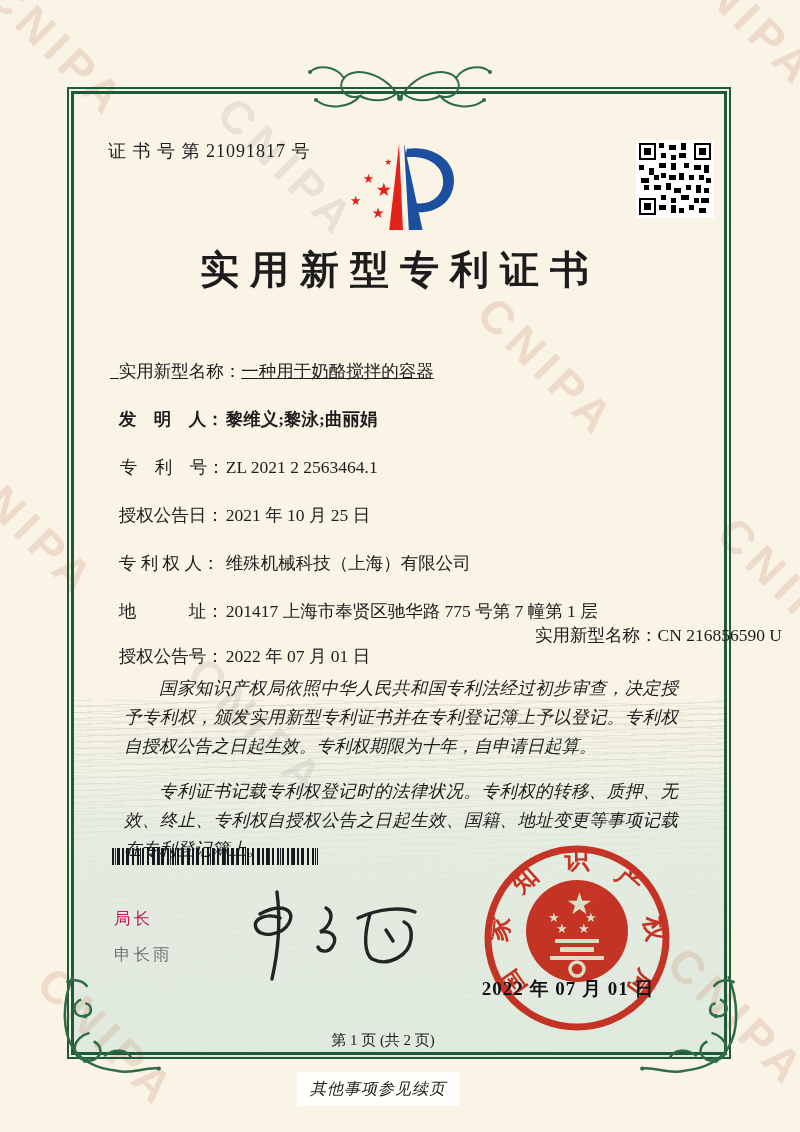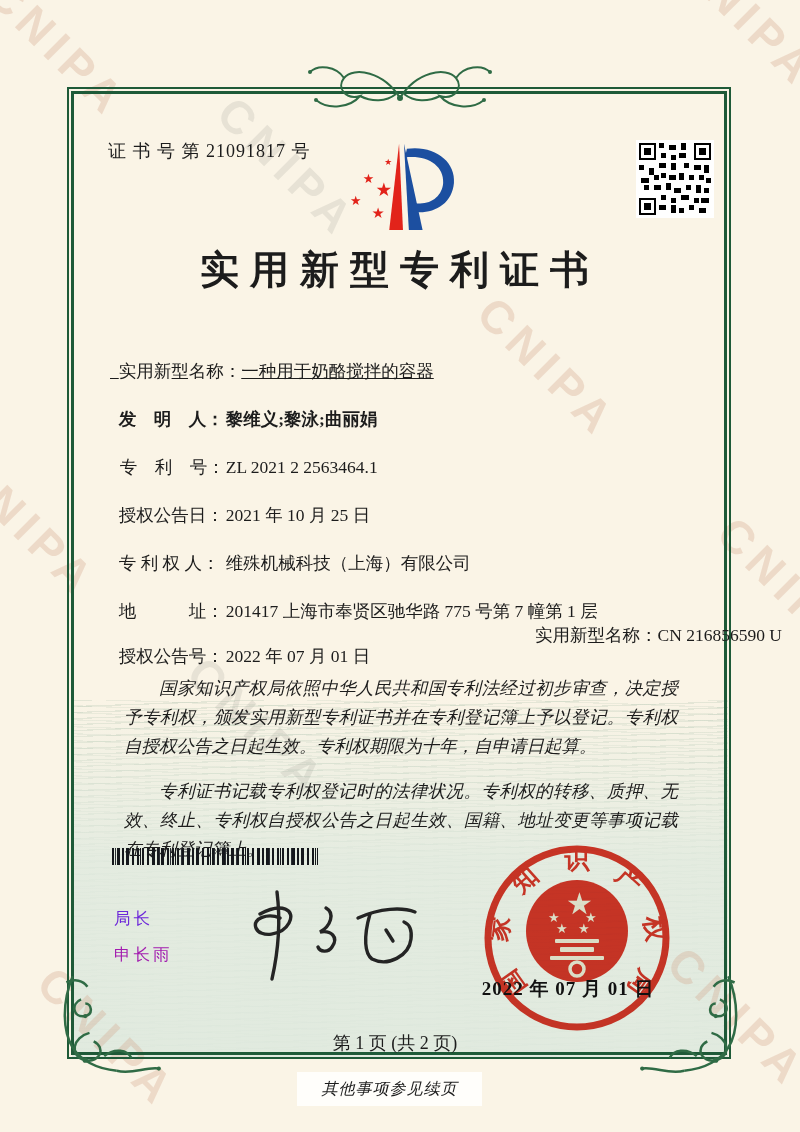--- a/index.html
+++ b/index.html
@@ -48,33 +48,33 @@
 
   
   .barcode{left:112px;top:848px;width:206px;height:17px;z-index:4;
     background:
       repeating-linear-gradient(90deg,#15181c 0 2px,transparent 2px 5px),
       repeating-linear-gradient(90deg,#15181c 0 1px,transparent 1px 7px),
       repeating-linear-gradient(90deg,transparent 0 3px,#2a2e33 3px 4px,transparent 4px 11px);}
 
   
   .sign-title{left:114px;top:908px;font-size:16.5px;letter-spacing:3px;z-index:4;
-              font-family:"Liberation Sans","DejaVu Sans",sans-serif;color:#6d28d9;}
+              font-family:"Liberation Sans","DejaVu Sans",sans-serif;color:#be185d;}
   .sign-name{left:114px;top:944px;font-size:16.5px;letter-spacing:3px;z-index:4;
-             font-family:"Liberation Sans","DejaVu Sans",sans-serif;color:#a21caf;}
+             font-family:"Liberation Sans","DejaVu Sans",sans-serif;color:#737373;}
   .signature-svg{left:222px;top:886px;z-index:4;}
 
   
   .seal{left:482px;top:843px;width:190px;height:190px;z-index:5;opacity:.94;mix-blend-mode:multiply;}
   .seal-date{left:468px;top:976px;width:200px;text-align:center;font-size:19px;font-weight:bold;
              letter-spacing:1px;color:#111;z-index:6;white-space:pre;}
 
   
-  .page-no{left:12px;top:1031px;width:766px;text-align:center;font-size:18px;z-index:4;}
-  .note-box{left:297px;top:1072px;width:185px;height:34px;background:#fffefb;z-index:4;
+  .page-no{left:0;top:1031px;width:766px;text-align:center;font-size:15px;z-index:4;}
+  .note-box{left:297px;top:1072px;width:162px;height:34px;background:#fffefb;z-index:4;
             display:flex;align-items:center;justify-content:center;
             font-size:16px;font-style:italic;letter-spacing:1px;}
 </style>
 </head>
 <body>
 
 <span class="wm pink" style="left:-30px;top:20px;">CNIPA</span>
 <span class="wm pink" style="left:660px;top:-10px;">CNIPA</span>
 <span class="wm grey" style="left:200px;top:140px;">CNIPA</span>
 <span class="wm pink" style="left:460px;top:340px;">CNIPA</span>

